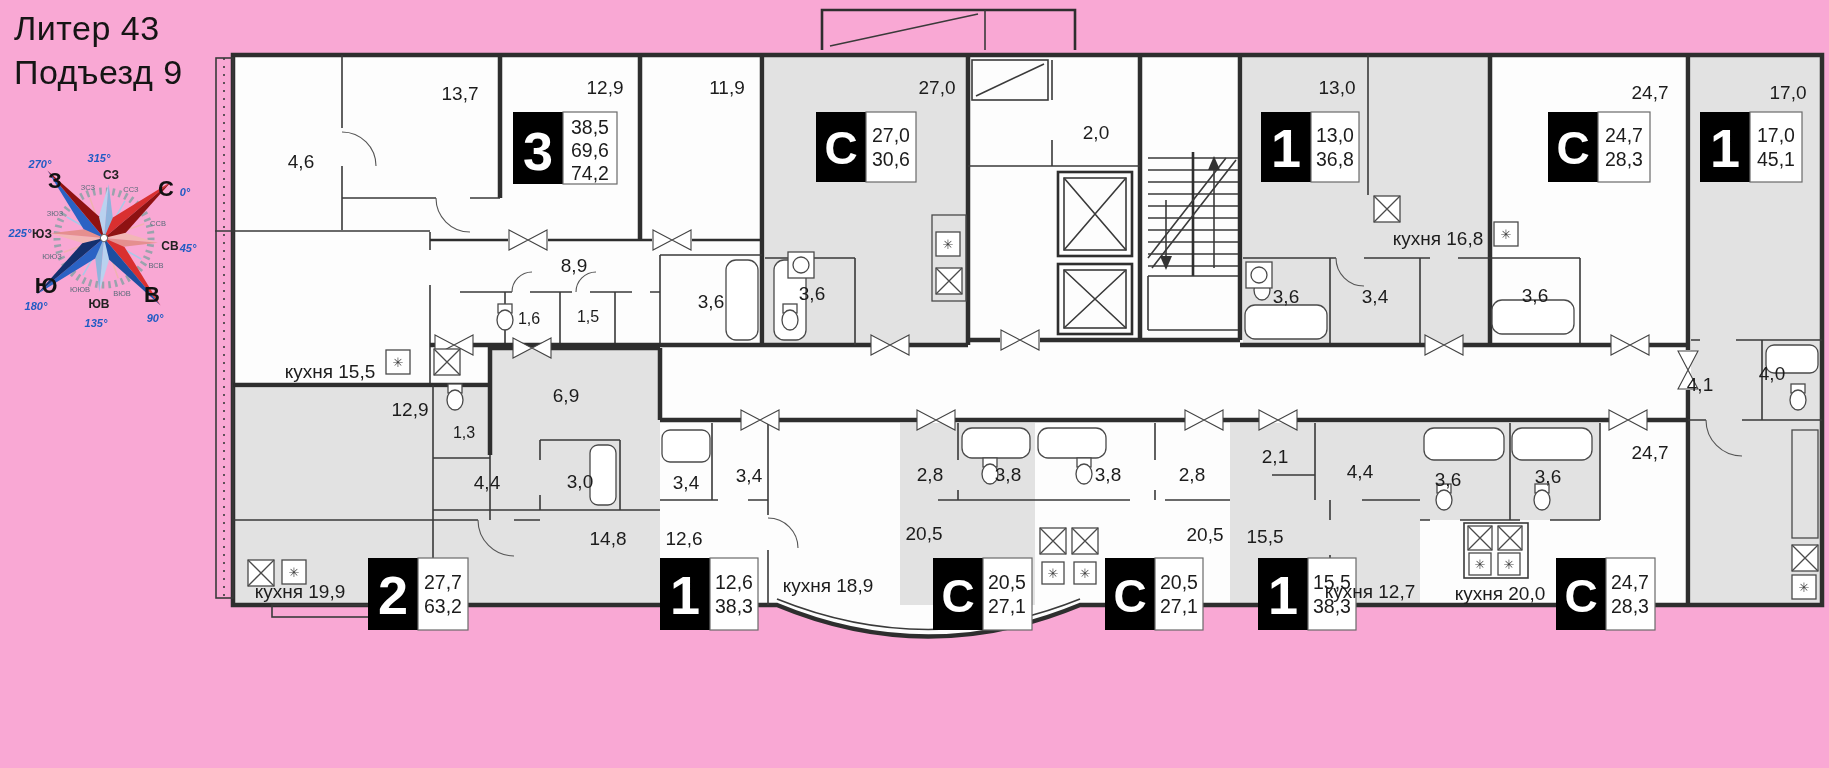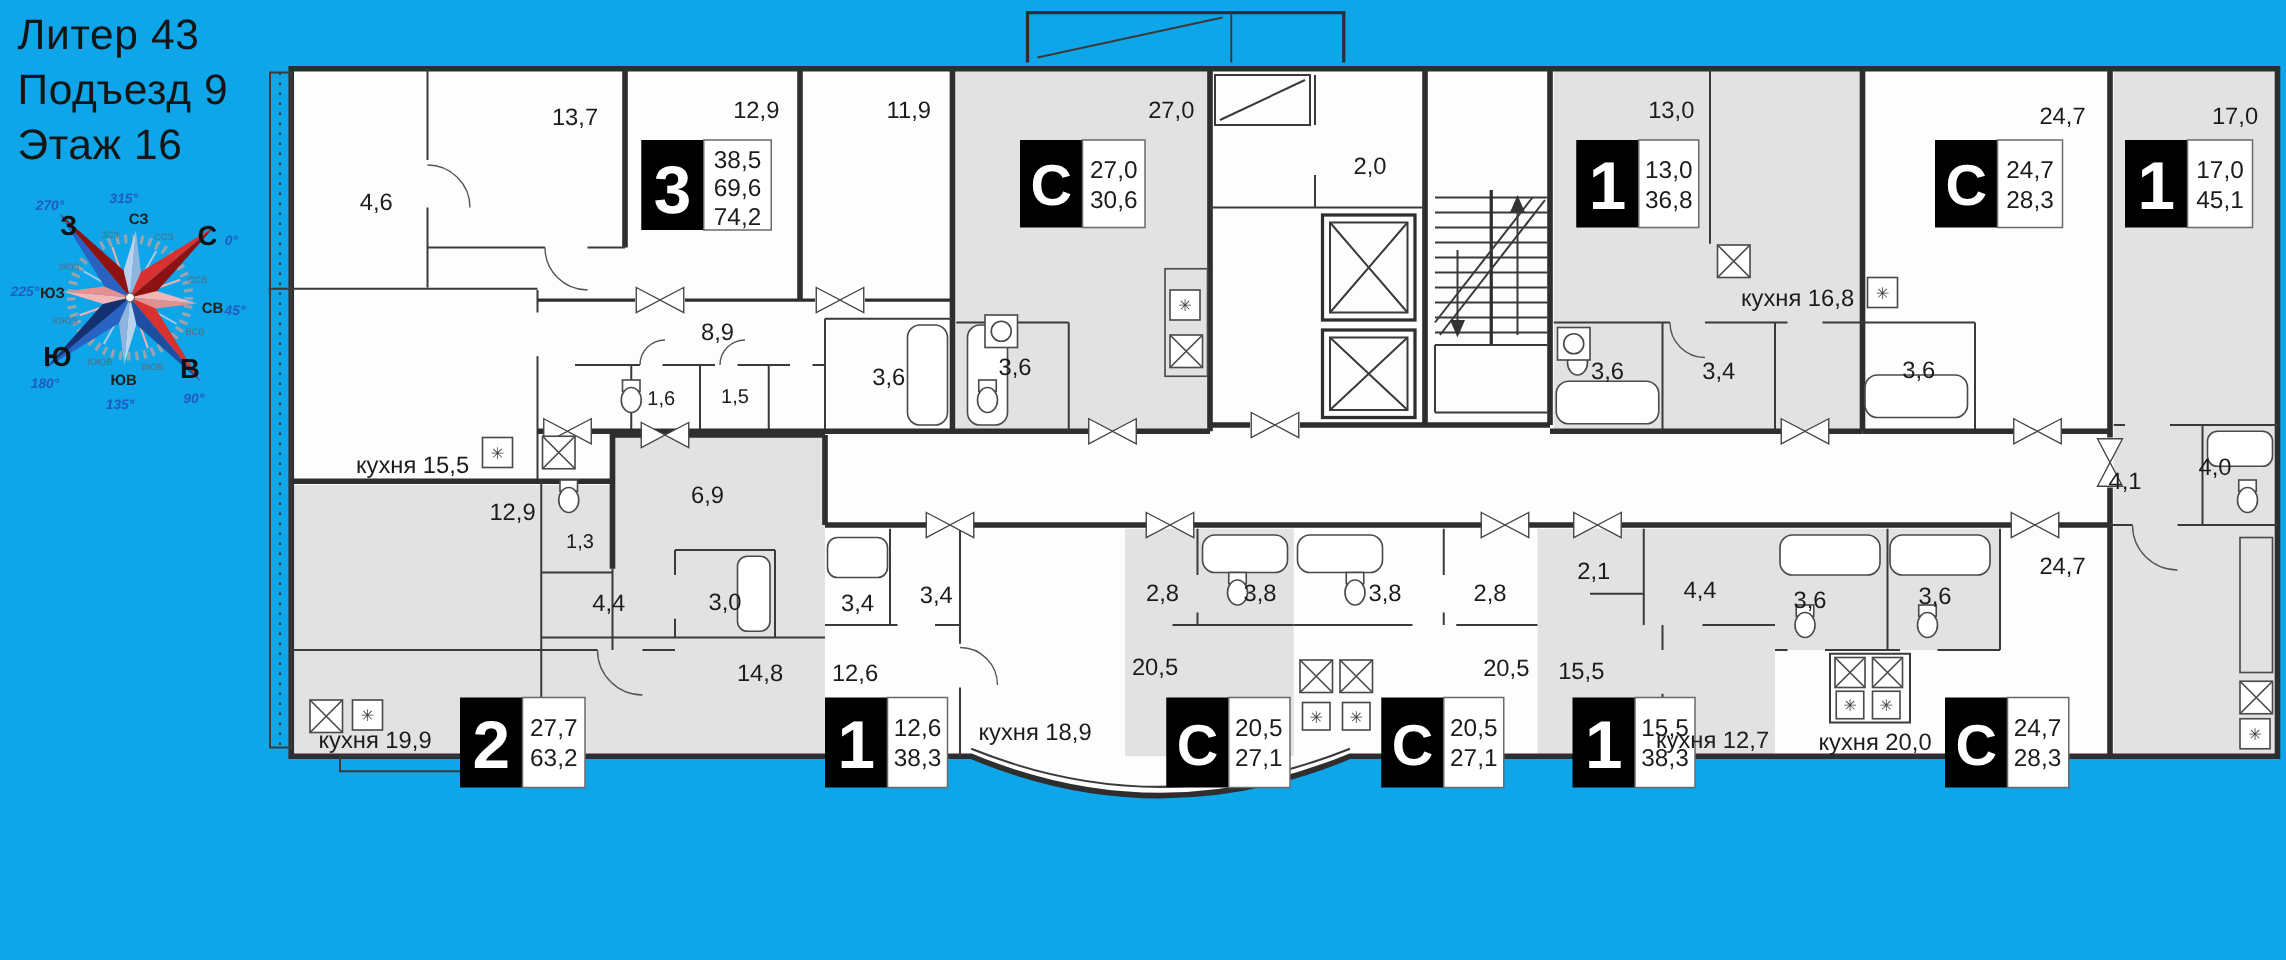--- a/index.html
+++ b/index.html
@@ -1,16 +1,16 @@
 <!DOCTYPE html>
 <html><head>
 <meta charset="utf-8">
 <style>
   html,body{margin:0;padding:0;background:#fff;}
-  #stage{position:relative;width:1829px;height:768px;background:#0ea5e9;overflow:hidden;
+  #stage{position:relative;width:1829px;height:768px;background:#f9a8d4;overflow:hidden;
          font-family:"Liberation Sans",sans-serif;}
   #title{position:absolute;left:14px;top:6px;color:#151515;font-size:34px;line-height:1.3;
          font-weight:600;letter-spacing:0.5px;}
   #title div{white-space:nowrap;font-weight:500;}
   svg{position:absolute;left:0;top:0;}
   text{font-family:"Liberation Sans",sans-serif;fill:#1c1c1c;}
   .rl{font-size:19px;}
   .rs{font-size:16px;}
   .wall{stroke:#2e2e2e;stroke-width:4.5;fill:none;stroke-linecap:butt;}
   .wmed{stroke:#2e2e2e;stroke-width:2.6;fill:none;}
@@ -30,21 +30,20 @@
   .ast{font-size:13px;fill:#444;}
 </style>
 </head>
 <body>
 
 <div id="stage">
 
   <div id="title">
     <div>Литер 43</div>
     <div>Подъезд 9</div>
-    <div>Этаж 16</div>
   </div>
 
   <svg width="1829" height="768" viewBox="0 0 1829 768">
     <defs>
       <path id="bow" d="M-19,-10 L0,0 L-19,10 Z M19,-10 L0,0 L19,10 Z"></path>
     </defs>
 
     <g>
       <g transform="translate(104,238) rotate(50)">
         <circle r="47" fill="none" stroke="#9aa3ad" stroke-width="7" stroke-dasharray="2.5,4"></circle>

